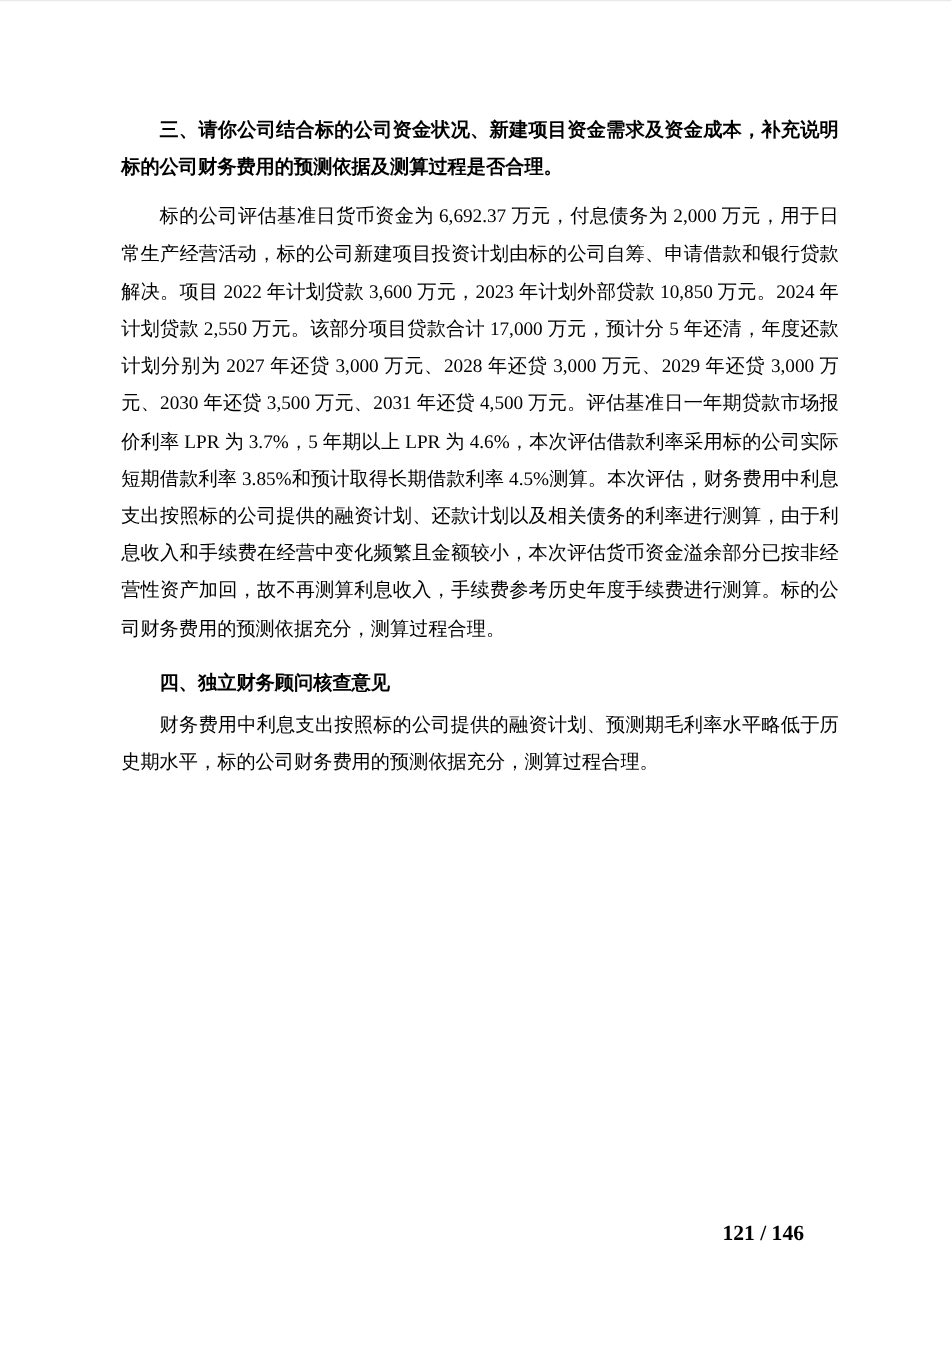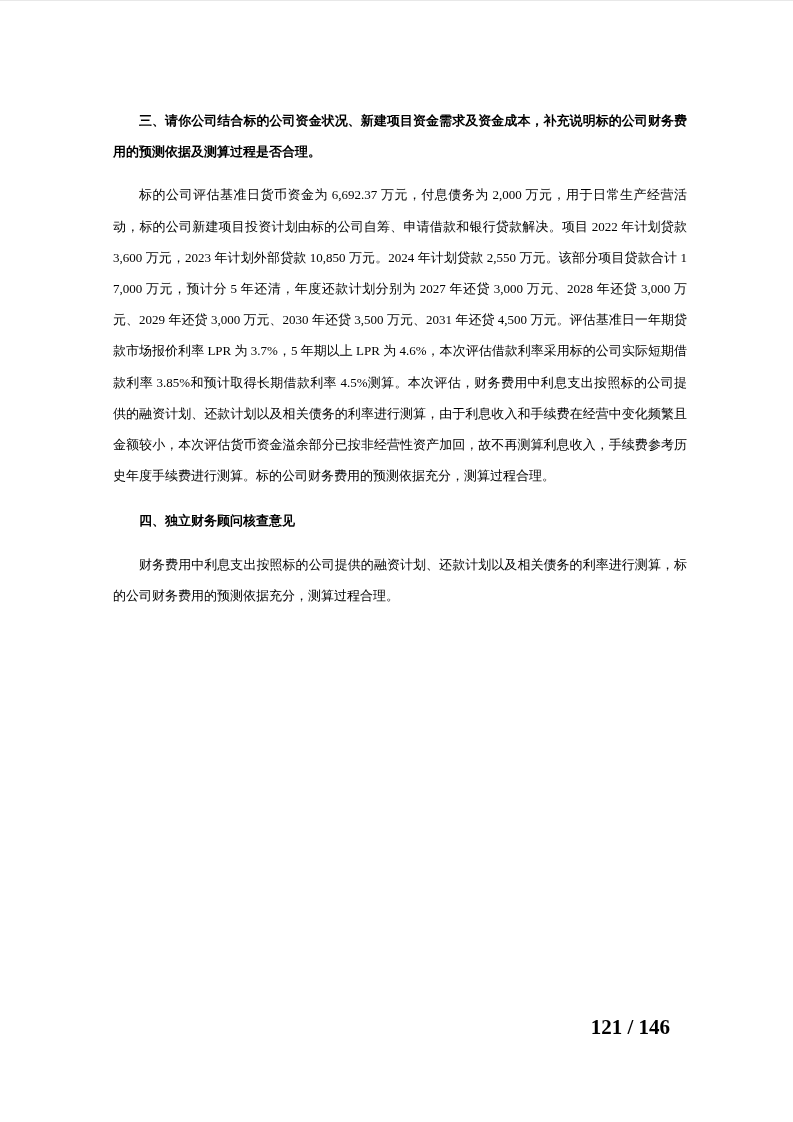--- a/index.html
+++ b/index.html
@@ -20,56 +20,56 @@
     height: 1122px;
     position: relative;
     background: #ffffff;
     border-top: 1px solid #e8e8e8;
     box-sizing: border-box;
   }
   .content {
     padding: 92px 94px 0 101px;
   }
   .para {
-    margin: 12px;
-    font-size: 13px;
+    margin: 0;
+    font-size: 16px;
     line-height: 31.2px;
     text-align: justify;
     text-indent: 2em;
     word-break: break-all;
   }
   .heading {
     font-weight: bold;
   }
   .sec3-para { margin-top: 10px; }
   .sec4-heading { margin-top: 14px; }
   .sec4-para { margin-top: 4px; }
   .page-footer {
     position: absolute;
     top: 1016px;
     right: 123px;
-    font-size: 21px;
+    font-size: 18px;
     font-weight: bold;
     line-height: 20px;
     font-family: "Liberation Serif", "DejaVu Serif", serif;
   }
 </style>
 </head>
 <body>
 
 <div class="page">
   <div class="content">
 
     <p class="para heading">三、请你公司结合标的公司资金状况、新建项目资金需求及资金成本，补充说明标的公司财务费用的预测依据及测算过程是否合理。</p>
 
     <p class="para sec3-para">标的公司评估基准日货币资金为 6,692.37 万元，付息债务为 2,000 万元，用于日常生产经营活动，标的公司新建项目投资计划由标的公司自筹、申请借款和银行贷款解决。项目 2022 年计划贷款 3,600 万元，2023 年计划外部贷款 10,850 万元。2024 年计划贷款 2,550 万元。该部分项目贷款合计 17,000 万元，预计分 5 年还清，年度还款计划分别为 2027 年还贷 3,000 万元、2028 年还贷 3,000 万元、2029 年还贷 3,000 万元、2030 年还贷 3,500 万元、2031 年还贷 4,500 万元。评估基准日一年期贷款市场报价利率 LPR 为 3.7%，5 年期以上 LPR 为 4.6%，本次评估借款利率采用标的公司实际短期借款利率 3.85%和预计取得长期借款利率 4.5%测算。本次评估，财务费用中利息支出按照标的公司提供的融资计划、还款计划以及相关债务的利率进行测算，由于利息收入和手续费在经营中变化频繁且金额较小，本次评估货币资金溢余部分已按非经营性资产加回，故不再测算利息收入，手续费参考历史年度手续费进行测算。标的公司财务费用的预测依据充分，测算过程合理。</p>
 
     <p class="para heading sec4-heading">四、独立财务顾问核查意见</p>
 
 
 
 
-    <p class="para sec4-para">财务费用中利息支出按照标的公司提供的融资计划、还款计划以及相关债务的利率进行测算，标的公司财务费用的预测依据充分，测算过程合理。</p>
+    <p class="para sec4-para">财务费用中利息支出按照标的公司提供的融资计划、预测期毛利率水平略低于历史期水平，标的公司财务费用的预测依据充分，测算过程合理。</p>
 
   </div>
 
   <div class="page-footer">121 / 146</div>
 </div>
 
 </body></html>

